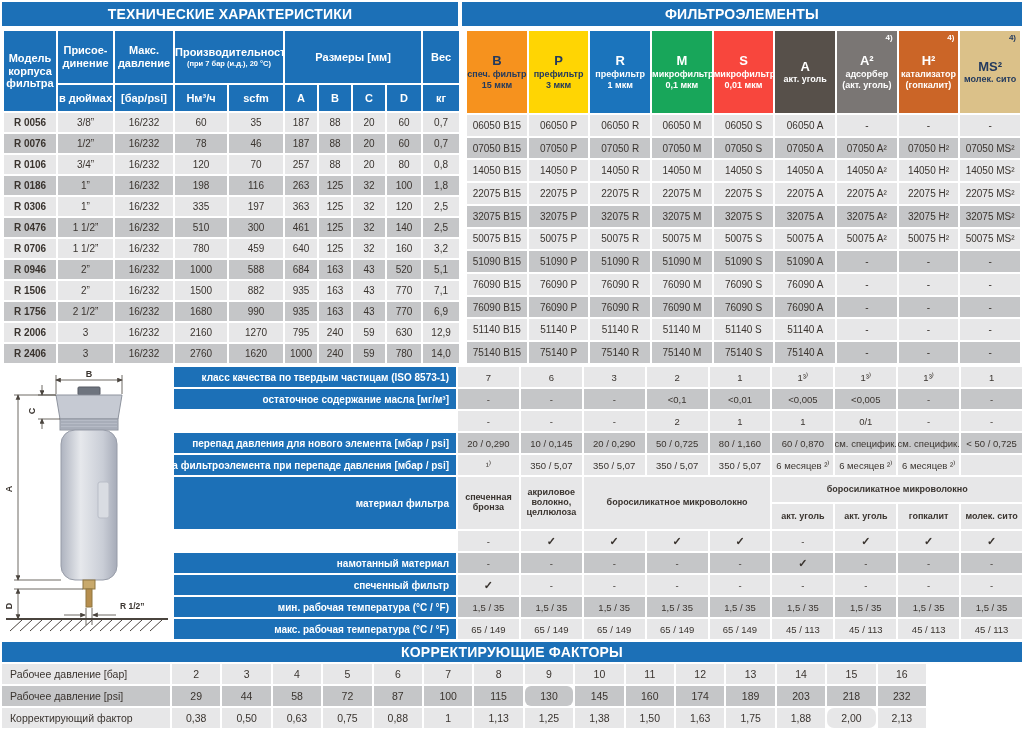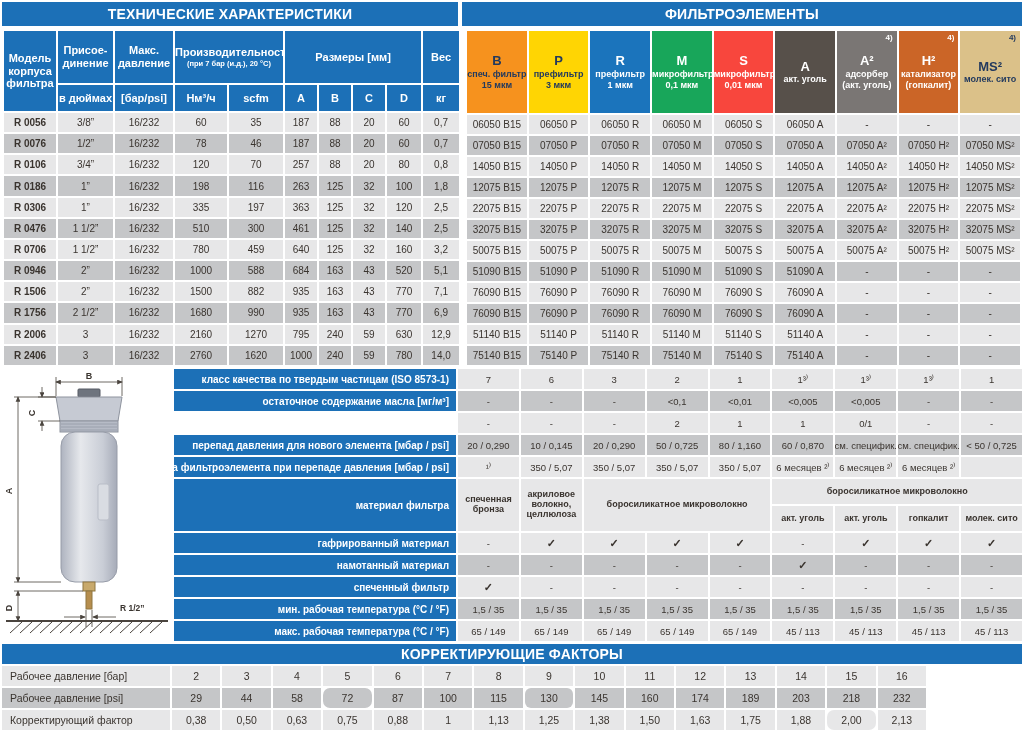--- a/index.html
+++ b/index.html
@@ -355,31 +355,20 @@
           <tr class="light">
             <td>14050 B15</td>
             <td>14050 P</td>
             <td>14050 R</td>
             <td>14050 M</td>
             <td>14050 S</td>
             <td>14050 A</td>
             <td>14050 A²</td>
             <td>14050 H²</td>
             <td>14050 MS²</td>
-          </tr>
-          <tr class="dark">
-            <td>12075 B15</td>
-            <td>12075 P</td>
-            <td>12075 R</td>
-            <td>12075 M</td>
-            <td>12075 S</td>
-            <td>12075 A</td>
-            <td>12075 A²</td>
-            <td>12075 H²</td>
-            <td>12075 MS²</td>
           </tr>
           <tr class="light">
             <td>22075 B15</td>
             <td>22075 P</td>
             <td>22075 R</td>
             <td>22075 M</td>
             <td>22075 S</td>
             <td>22075 A</td>
             <td>22075 A²</td>
             <td>22075 H²</td>
@@ -594,21 +583,20 @@
       <div class="vcell light" style="grid-area: 5 / 11;"></div>
       <div class="lbl" style="grid-area: 6 / 2 / 8;">материал фильтра</div>
       <div class="vcell mat light" style="grid-area: 6 / 3 / 8 / 4;">спеченная бронза</div>
       <div class="vcell mat light" style="grid-area: 6 / 4 / 8 / 5;">акриловое волокно, целлюлоза</div>
       <div class="vcell mat light" style="grid-area: 6 / 5 / 8 / 8;">боросиликатное микроволокно</div>
       <div class="vcell mat light" style="grid-area: 6 / 8 / 7 / 12;">боросиликатное микроволокно</div>
       <div class="vcell mat light" style="grid-area: 7 / 8;">акт. уголь</div>
       <div class="vcell mat light" style="grid-area: 7 / 9;">акт. уголь</div>
       <div class="vcell mat light" style="grid-area: 7 / 10;">гопкалит</div>
       <div class="vcell mat light" style="grid-area: 7 / 11;">молек. сито</div>
-      <div class="lbl" style="grid-area: 8 / 2;">гафрированный материал</div>
       <div class="vcell light" style="grid-area: 8 / 3;">-</div>
       <div class="vcell light check" style="grid-area: 8 / 4;">✓</div>
       <div class="vcell light check" style="grid-area: 8 / 5;">✓</div>
       <div class="vcell light check" style="grid-area: 8 / 6;">✓</div>
       <div class="vcell light check" style="grid-area: 8 / 7;">✓</div>
       <div class="vcell light" style="grid-area: 8 / 8;">-</div>
       <div class="vcell light check" style="grid-area: 8 / 9;">✓</div>
       <div class="vcell light check" style="grid-area: 8 / 10;">✓</div>
       <div class="vcell light check" style="grid-area: 8 / 11;">✓</div>
       <div class="lbl" style="grid-area: 9 / 2;">намотанный материал</div>
@@ -668,21 +656,21 @@
       <div class="vcell light" style="grid-area: 1 / 11;">11</div>
       <div class="vcell light" style="grid-area: 1 / 12;">12</div>
       <div class="vcell light" style="grid-area: 1 / 13;">13</div>
       <div class="vcell light" style="grid-area: 1 / 14;">14</div>
       <div class="vcell light" style="grid-area: 1 / 15;">15</div>
       <div class="vcell light" style="grid-area: 1 / 16;">16</div>
       <div class="vcell f-lbl dark" style="grid-area: 2 / 1;">Рабочее давление [psi]</div>
       <div class="vcell dark" style="grid-area: 2 / 2;">29</div>
       <div class="vcell dark" style="grid-area: 2 / 3;">44</div>
       <div class="vcell dark" style="grid-area: 2 / 4;">58</div>
-      <div class="vcell dark" style="grid-area: 2 / 5; border-radius: 7px;">72</div>
+      <div class="vcell dark" style="grid-area: 2 / 5;">72</div>
       <div class="vcell dark" style="grid-area: 2 / 6;">87</div>
       <div class="vcell dark" style="grid-area: 2 / 7;">100</div>
       <div class="vcell dark" style="grid-area: 2 / 8;">115</div>
       <div class="vcell dark" style="grid-area: 2 / 9; border-radius: 6px;">130</div>
       <div class="vcell dark" style="grid-area: 2 / 10;">145</div>
       <div class="vcell dark" style="grid-area: 2 / 11;">160</div>
       <div class="vcell dark" style="grid-area: 2 / 12;">174</div>
       <div class="vcell dark" style="grid-area: 2 / 13;">189</div>
       <div class="vcell dark" style="grid-area: 2 / 14;">203</div>
       <div class="vcell dark" style="grid-area: 2 / 15;">218</div>

